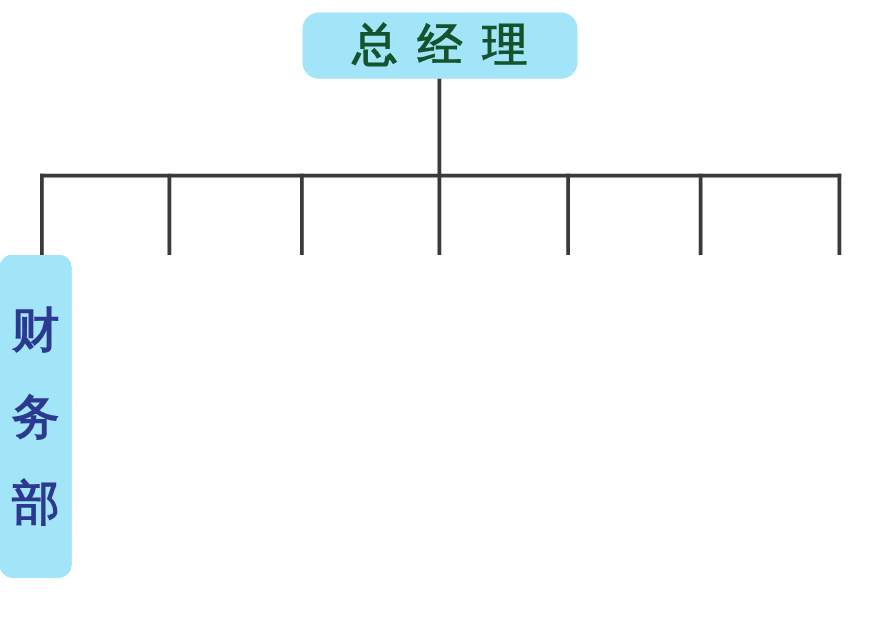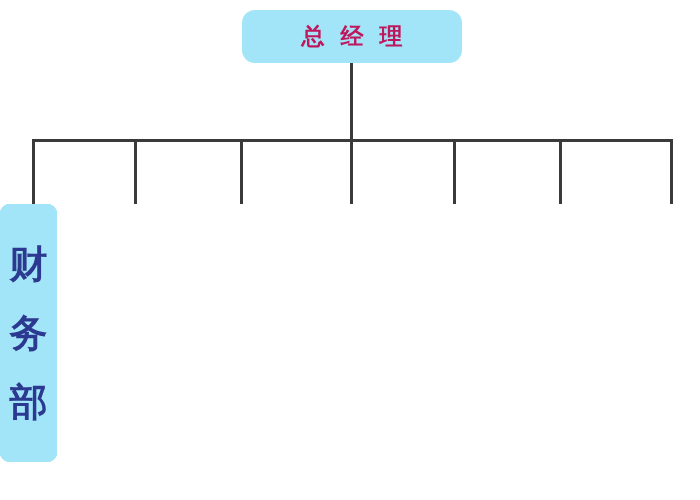--- a/index.html
+++ b/index.html
@@ -17,23 +17,23 @@
   
   .root-box {
     position: absolute;
     left: 242px; top: 10px;
     width: 220px; height: 53px;
     background: #A3E5F8;
     border-radius: 13px;
     display: flex; align-items: center; justify-content: center;
   }
   .root-label {
-    color: #be185d;
+    color: #14532d;
     font-weight: 700;
-    font-size: 23px;
+    font-size: 36px;
     letter-spacing: 16px;
     padding-left: 16px; 
     white-space: nowrap;
   }
   
   .line {
     position: absolute;
     background: #3A3A3A;
   }
   .line.h { height: 3px; }

